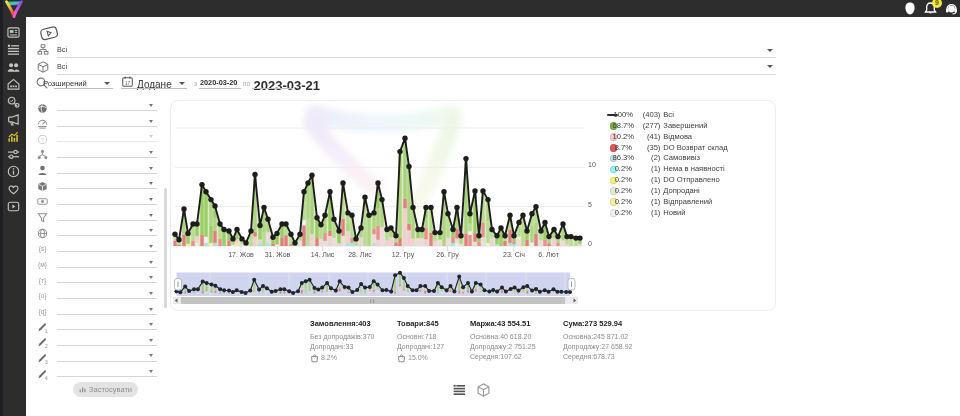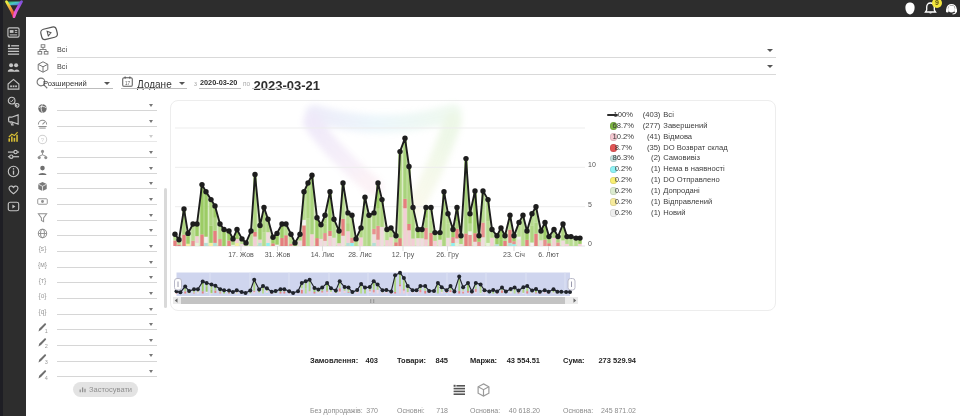--- a/index.html
+++ b/index.html
@@ -16,21 +16,21 @@
 .lg-cnt { position:absolute; left:34px; width:19.4px; text-align:right; }
 .lg-lab { position:absolute; left:56.3px; }
 .frow { position:absolute; left:35px; width:122px; height:15.65px; }
 .fic { position:absolute; left:2px; top:2px; }
 .fline { position:absolute; left:22px; right:0; bottom:2px; border-bottom:1px solid #d6d6d6; }
 .fcaret { position:absolute; right:4px; top:6.5px; width:0; height:0; border-left:2.6px solid transparent; border-right:2.6px solid transparent; border-top:3px solid #777; }
 .frow-dis .fcaret { border-top-color:#ccc; }
 .frow-dis .fline { border-bottom-color:#e8e8e8; }
 .sel-caret { display:inline-block; width:0; height:0; border-left:3px solid transparent; border-right:3px solid transparent; border-top:3.5px solid #555; vertical-align:middle; }
 .scol { position:absolute; top:0; }
-.srow { display:flex; justify-content:space-between; white-space:nowrap;margin-top:37px; }
+.srow { display:flex; justify-content:flex-start; white-space:nowrap; }
 .s-b { font-size:7.5px; font-weight:bold; color:#1f1f1f; height:13px; }
 .s-g { font-size:7px; color:#8b8b8b; height:10.2px; line-height:10.2px; }
 .s-bag { margin-top:1px; }
 </style></head>
 <body>
 <div class="topbar">
   <svg class="abs" style="left:3px;top:-1px;z-index:30" width="22" height="19" viewBox="0 0 100 90">
     <defs>
       <linearGradient id="tA" x1="0" y1="0" x2="1" y2="0.8">
           <stop offset="0" stop-color="#2ba84e"></stop>

